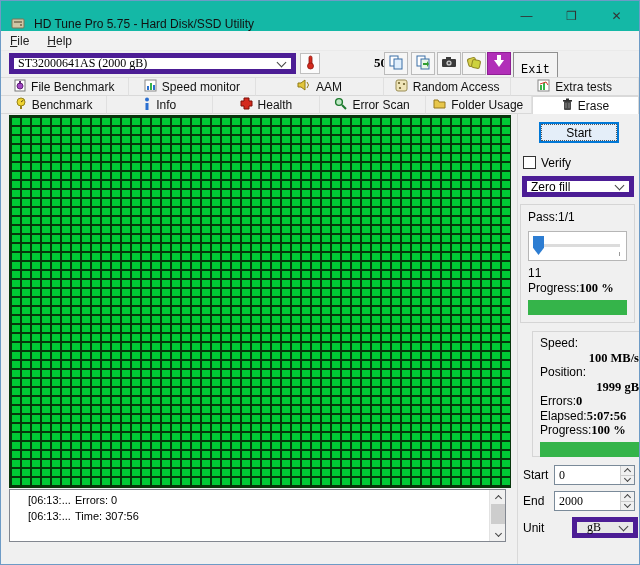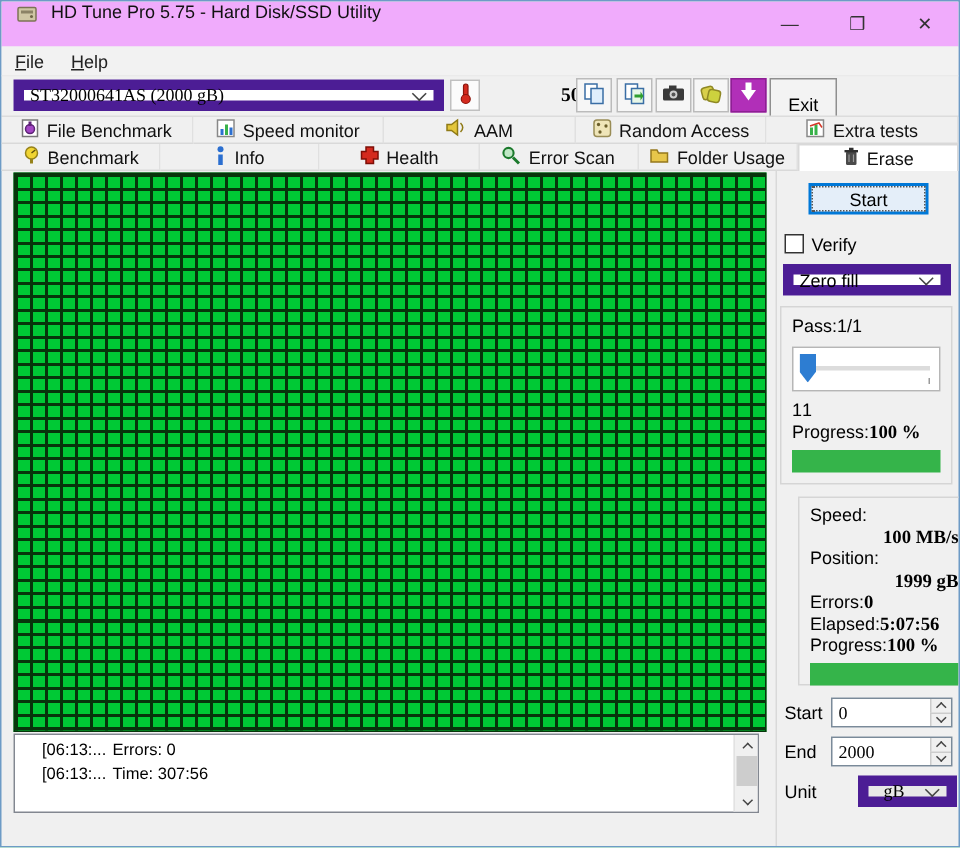--- a/index.html
+++ b/index.html
@@ -2,56 +2,56 @@
 <html><head>
 <meta charset="utf-8">
 <style>
   * { margin:0; padding:0; box-sizing:border-box; }
   html,body { width:640px; height:565px; background:#fff; }
   body { font-family:"Liberation Sans", sans-serif; font-size:12px; color:#000; }
   #window { position:relative; width:640px; height:565px; background:#f0f0f0;
             border:1px solid #6d9bc6; overflow:hidden; }
 
   
-  .titlebar { position:absolute; left:0; top:0; width:100%; height:30px; background:#f0abfc;
-              display:flex; align-items:flex-start; }
+  .titlebar { position:absolute; left:0; top:0; width:100%; height:30px; background:#14b8a6;
+              display:flex; align-items:flex-end; }
   .titlebar .app-title { margin-left:8px; font-size:12px; color:#111; }
   .win-controls { position:absolute; right:0; top:0; height:30px; display:flex; }
   .win-btn { width:45px; height:30px; display:flex; align-items:center; justify-content:center;
              font-size:12px; color:#333; }
   .app-icon { margin-left:9px; display:flex; }
 
   
   .menubar { position:absolute; left:0; top:30px; width:100%; height:20px; background:#f2f2f2;
              display:flex; align-items:flex-start; border-bottom:1px solid #eaeaea; }
   .menu-item { padding:0 9px; height:100%; display:flex; align-items:center; color:#222; }
   .menu-item u { text-decoration:underline; }
 
   
   .toolbar { position:absolute; left:0; top:50px; width:100%; height:26px; background:#f0f0f0; }
-  .combo { background:#fff; border:7px solid #4c1d95; display:flex; align-items:center;
+  .combo { background:#fff; border:5px solid #4c1d95; display:flex; align-items:center;
            padding:0 4px; position:absolute; }
   .combo .combo-text { flex:1; font-family:"Liberation Serif", serif; font-size:12px;
                        white-space:nowrap; overflow:hidden; }
   .chev { width:7px; height:7px; border-right:1px solid #444; border-bottom:1px solid #444;
           transform:rotate(45deg); margin:-3px 2px 0 4px; flex:none; }
   .drive-combo { left:8px; top:2px; width:287px; height:21px; }
   .temp-btn { position:absolute; left:299px; top:2px; width:20px; height:21px; background:#fbfbfb;
               border:1px solid #c0c0c0; display:flex; align-items:center; justify-content:center; }
   .temp-text { position:absolute; left:325px; top:4px; font-family:"Liberation Serif", serif;
                font-weight:bold; font-size:13px;margin-left:48px; }
   .temp-text .deg { font-size:10px; font-weight:bold; }
   .tool-btn { position:absolute; top:1px; width:24px; height:23px; background:#f6f6f6;
               border:1px solid #bbb; display:flex; align-items:center; justify-content:center; }
   .dl-btn { background:#b12fb8; border:1px solid #8d1f93; }
   .dl-arrow { width:0; height:0; border-left:5px solid transparent; border-right:5px solid transparent;
               border-top:7px solid #fff; position:relative; }
   .dl-arrow:before { content:""; position:absolute; left:-2px; top:-12px; width:4px; height:6px; background:#fff; }
   .exit-btn { position:absolute; left:512px; top:1px; width:45px; height:36px; background:#f3f3f3;
-              border:1px solid #8f8f8f; display:flex; align-items:center; justify-content:center; font-size:12px; }
+              border:1px solid #8f8f8f; display:flex; align-items:center; justify-content:center; font-size:12px;font-family:Liberation Mono, monospace; }
 
   
   .tabsep { position:absolute; left:0; top:76px; width:100%; height:1px; background:#dcdcdc; }
   .tabrow { position:absolute; left:0; width:100%; height:18px; display:flex; }
   .tabrow1 { top:77px; }
   .tabrow2 { top:95px; }
   .tab { flex:1; display:flex; align-items:center; justify-content:center; gap:5px;
          background:#f0f0f0; border-right:1px solid #e0e0e0; border-bottom:1px solid #d9d9d9;
          font-size:12px; color:#111; white-space:nowrap; }
   .tab.active { background:#fff; border:1px solid #d9d9d9; border-bottom:none; }

